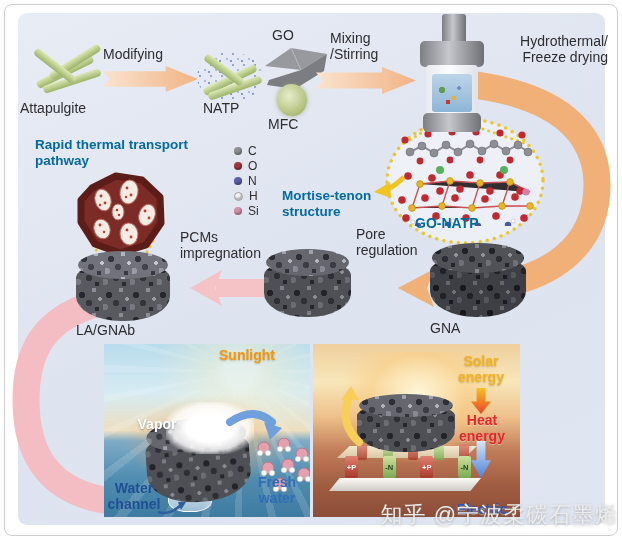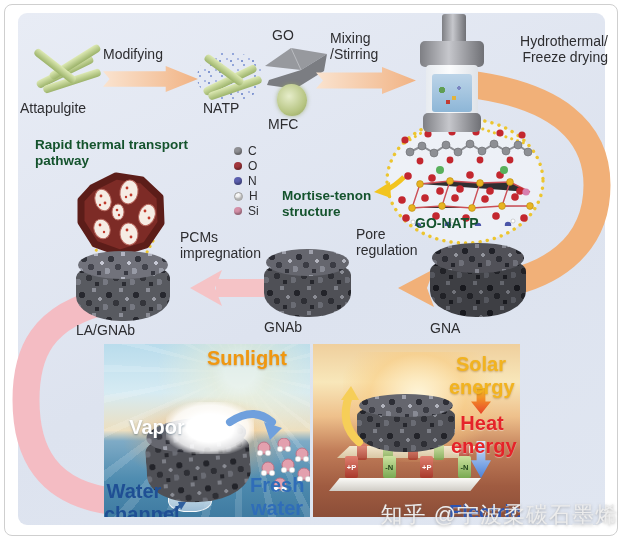--- a/index.html
+++ b/index.html
@@ -8,21 +8,21 @@
   .outer-border{position:absolute;left:4px;top:4px;right:4px;bottom:4px;
          border:1.5px solid #cfcfcf;border-radius:8px;z-index:0;}
   .panel-bg{position:absolute;left:18px;top:13px;width:587px;height:512px;border-radius:9px;
          background:linear-gradient(155deg,#e8ecf5 0%,#dde3ef 55%,#e0e6f1 100%);z-index:0;}
   .layer{position:absolute;left:0;top:0;z-index:1;}
   .z2{z-index:2;}
   .abs{position:absolute;}
   .lbl{position:absolute;font-size:13.5px;color:#2d2d30;text-align:left;z-index:4;}
   .proc{font-size:14px;}
   .ml{white-space:pre-line;line-height:1.15;}
-  .red-b{color:#14532d;font-weight:bold;font-size:13.5px;}
+  .red-b{color:#0369a1;font-weight:bold;font-size:13.5px;}
   .chev{position:absolute;z-index:2;
         clip-path:polygon(0 20%,66% 20%,66% 0,100% 50%,66% 100%,66% 80%,0 80%,7% 50%);
         background:linear-gradient(90deg,#fae3cf,#f1b384);}
   .rod{position:absolute;height:8px;border-radius:4px;
        background:linear-gradient(180deg,#dde9b4,#9cb36a);}
   .fuzz{position:absolute;border-radius:50%;opacity:.95;
        background-image:radial-gradient(circle 1.4px at 3px 2px,#8fa3d9 98%,transparent),
         radial-gradient(circle 1.2px at 8px 7px,#a7b6e2 98%,transparent),
         radial-gradient(circle 1.3px at 1px 9px,#7d93d0 98%,transparent);
        background-size:11px 11px;}
@@ -63,21 +63,21 @@
   #panel-solar .glow{position:absolute;left:18px;top:52px;width:170px;height:90px;
     background:radial-gradient(ellipse,rgba(245,166,84,.65),rgba(245,166,84,0) 70%);}
   .vapor-blob{position:absolute;
     background:radial-gradient(ellipse,#ffffff 38%,rgba(255,255,255,.8) 62%,rgba(255,255,255,0) 78%);}
   .glass{position:absolute;background:linear-gradient(180deg,rgba(235,245,250,.9),rgba(180,205,225,.8));
     border-radius:45%/38%;border:1px solid rgba(255,255,255,.8);}
   #panel-teg{left:313px;width:207px;
     background:linear-gradient(180deg,#efcf9d 0%,#f8e7ba 22%,#eec08b 42%,#c07c58 62%,#a05c41 82%,#8c4e38 100%);}
   #panel-teg .glow2{position:absolute;left:30px;top:8px;width:150px;height:110px;
     background:radial-gradient(ellipse at 50% 40%,rgba(255,248,222,.95),rgba(250,205,130,.55) 45%,rgba(250,205,130,0) 75%);}
-  .ptext{position:absolute;font-weight:bold;font-size:20px;text-align:center;z-index:6;}
+  .ptext{position:absolute;font-weight:bold;font-size:14px;text-align:center;z-index:6;}
   .yellow-t{color:#f2b31f;text-shadow:0 1px 2px rgba(120,70,0,.35);}
   .red-t{color:#e52329;text-shadow:0 1px 1px rgba(255,255,255,.4);}
   .blue-t{color:#2b55b6;text-shadow:0 1px 1px rgba(255,255,255,.45);margin-top:24px;}
   .white-t{color:#fff;text-shadow:0 1px 2px rgba(60,90,110,.5);}
   .down-arrow{position:absolute;z-index:5;
     clip-path:polygon(28% 0,72% 0,72% 52%,100% 52%,50% 100%,0 52%,28% 52%);}
   .plate{position:absolute;z-index:4;}
   .legs{position:absolute;display:flex;justify-content:space-between;z-index:4;}
   .leg{width:13px;height:22px;border-radius:2px;display:flex;align-items:center;justify-content:center;
     font-size:7.5px;font-weight:bold;}
@@ -301,21 +301,20 @@
   </div>
   <div class="cyl" style="left:264px;top:249px;width:87px;height:68px">
     <div class="cbody speck"></div>
       <div class="ctop speck"></div>
   </div>
   <div class="cyl darker" style="left:430px;top:243px;width:96px;height:74px">
     <div class="cbody speck"></div>
       <div class="ctop speck"></div>
   </div>
   <div class="lbl proc" style="left:76px;top:322px;width:94px">LA/GNAb</div>
-  <div class="lbl proc" style="left:264px;top:319px;width:87px">GNAb</div>
   <div class="lbl proc" style="left:430px;top:320px;width:96px">GNA</div>
 
   <div class="bpanel" id="panel-solar">
     <div class="rays"></div>
     <div class="glow"></div>
     <div class="cyl" style="left:42px;top:74px;width:104px;height:84px;transform:rotate(-4deg);z-index:3">
       <div class="cbody speck"></div>
         <div class="ctop speck"></div>
     </div>
     <div class="vapor-blob" style="left:62px;top:58px;width:88px;height:52px;z-index:4"></div>

